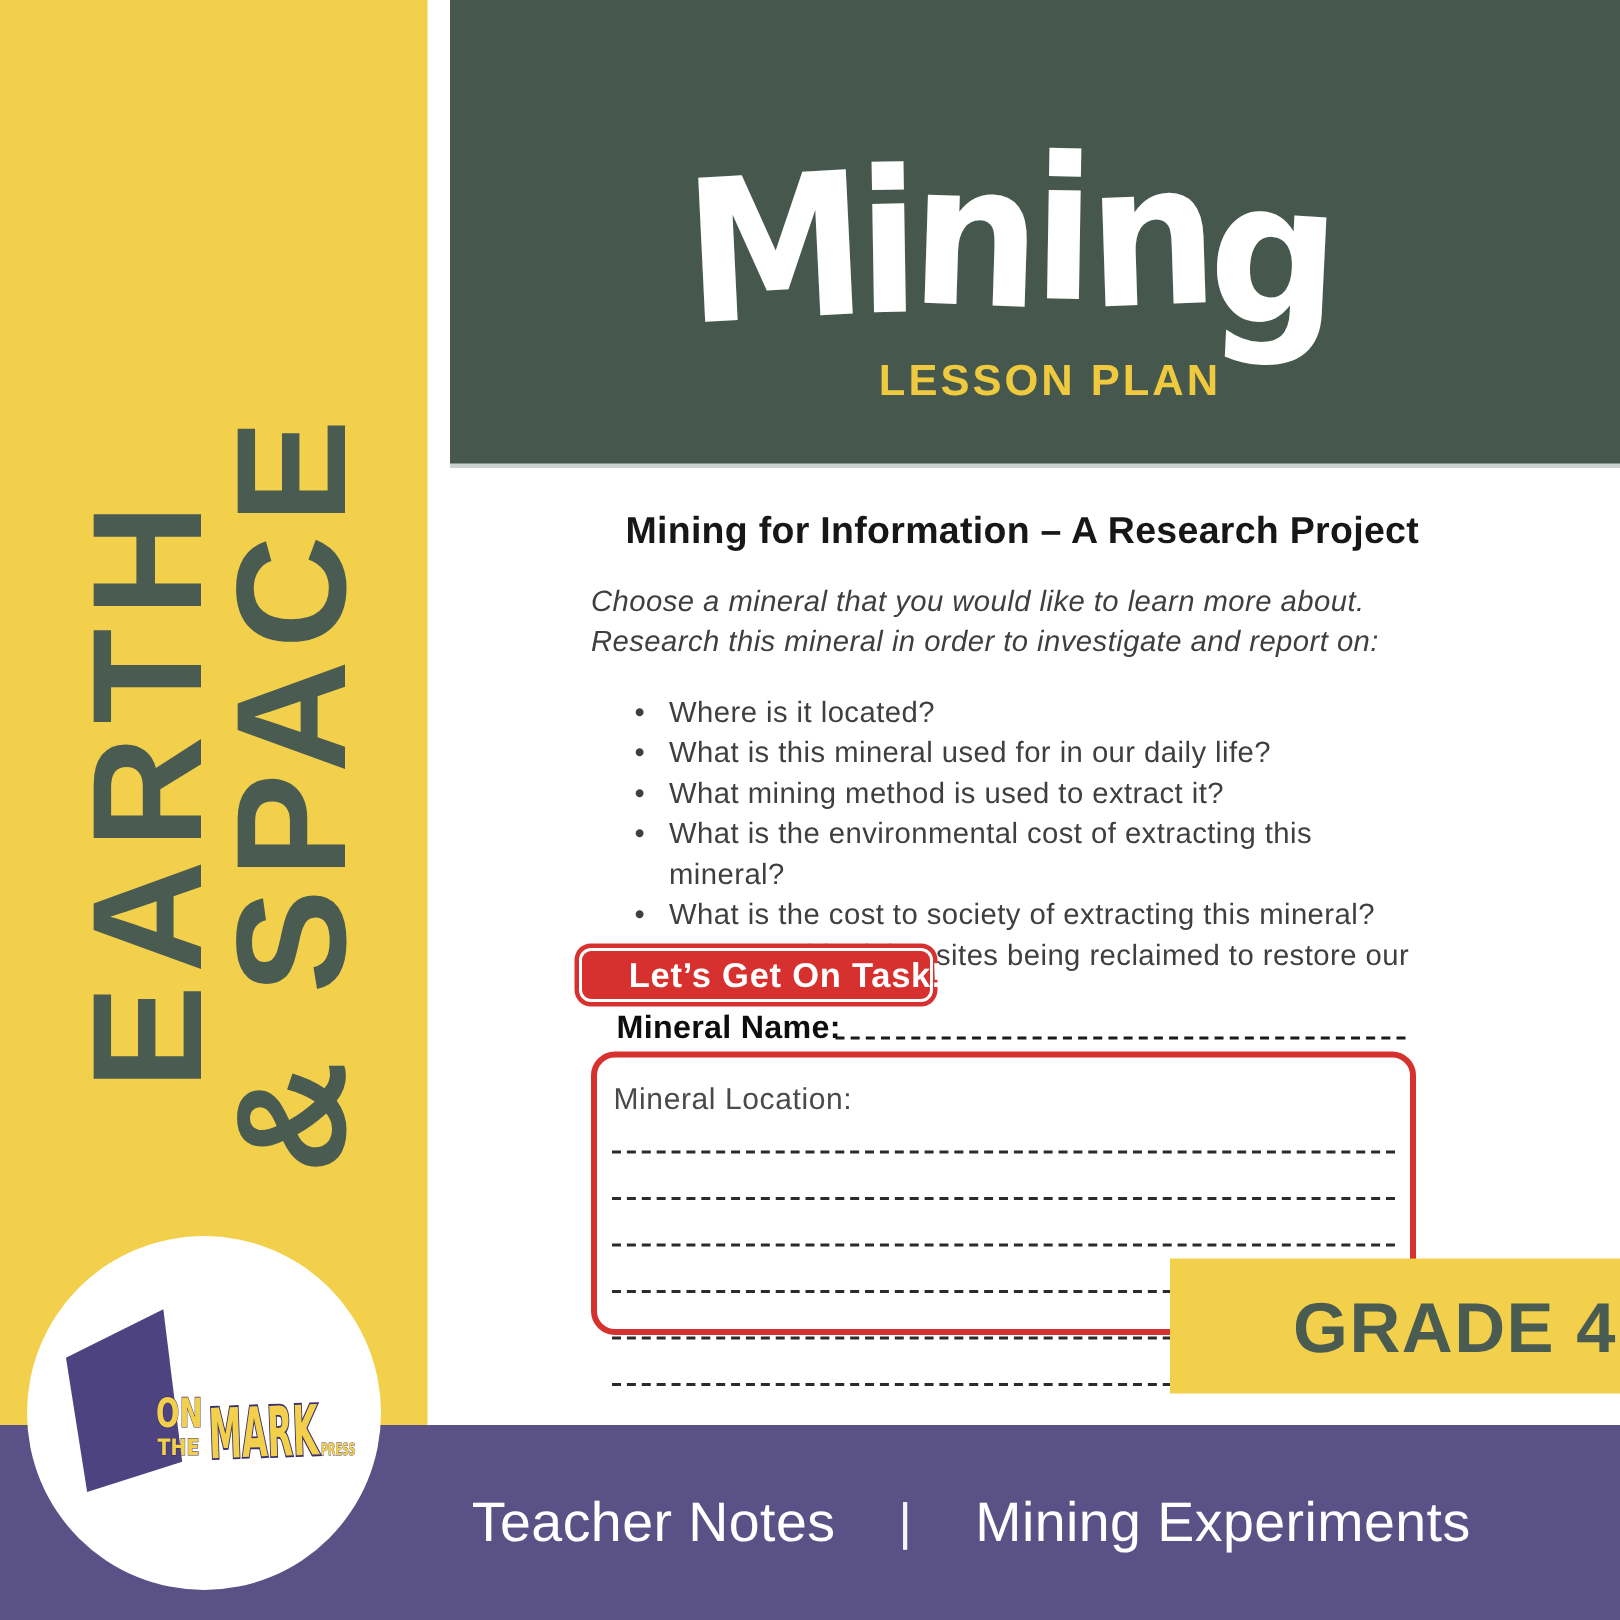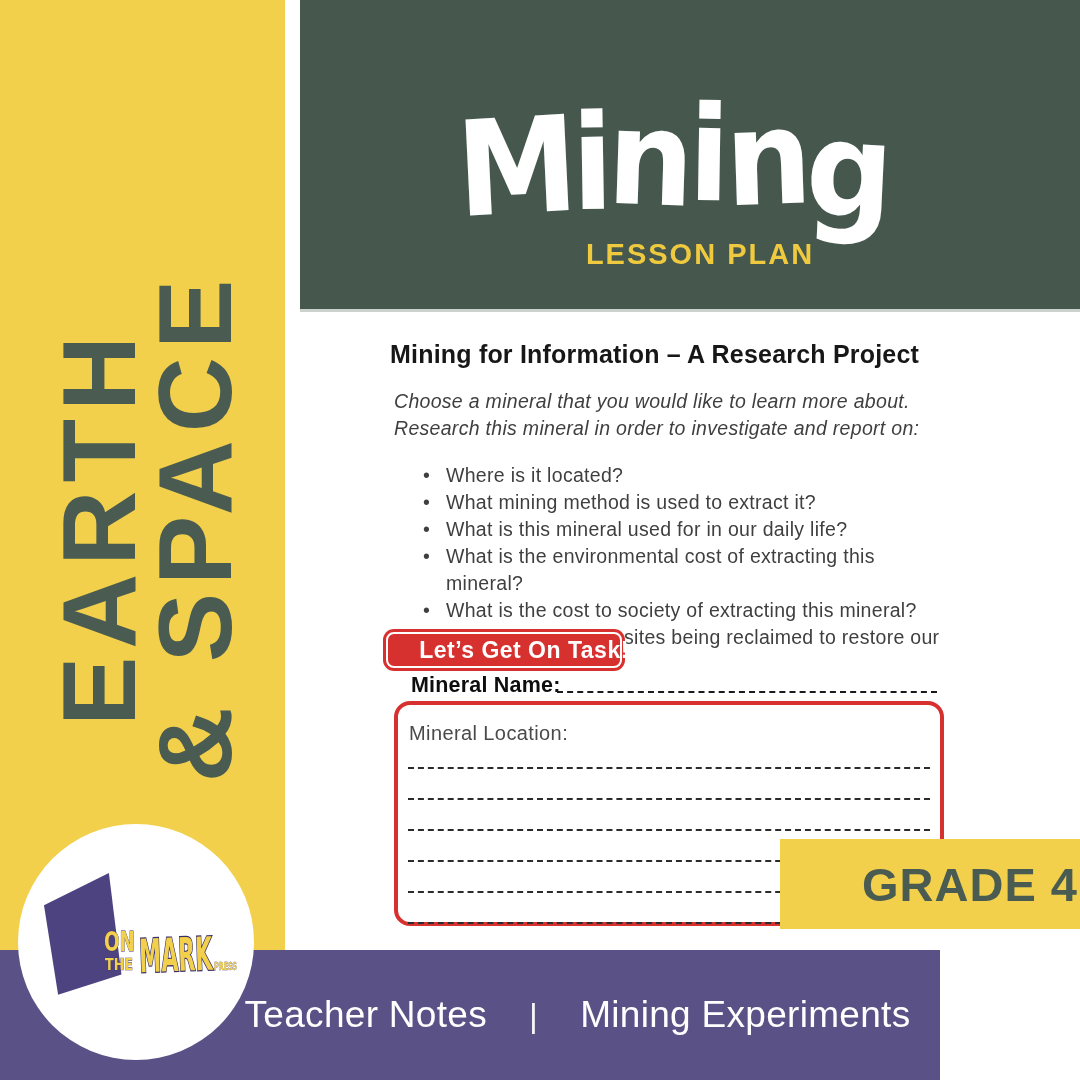--- a/index.html
+++ b/index.html
@@ -44,21 +44,21 @@
   .mining-title .letter-5 { transform:translateY(9px) rotate(3deg); }
   .lesson-plan {
     position:absolute; left:0; top:238px; width:744px; text-align:center;
     color:var(--accent-yellow,#EFCA3E);
     font-weight:bold; font-size:29px; letter-spacing:2px;margin-left:28px;
   }
 
   
   .ws-content { position:absolute; left:394px; top:340px; width:552px; }
   .ws-title {
-    text-align:left; font-weight:bold; font-size:25px; color:#171717;
+    text-align:right; font-weight:bold; font-size:25px; color:#171717;
     letter-spacing:0.2px; margin:0 0 0 -4px;
   }
   .ws-intro {
     margin-top:19px; font-size:19.5px; line-height:27px; color:#3f3f3f;
     letter-spacing:0.3px;
     font-style:italic;
   }
   .ws-bullets { list-style:none; margin:2px; padding:0 0 0 27px; }
   .ws-bullets li {
     position:relative; padding-left:23px; font-size:19.5px; line-height:27px;
@@ -81,21 +81,21 @@
   .mineral-name-label {
     position:absolute; left:411px; top:673px; font-size:21.5px;
     font-weight:bold; color:#0e0e0e; letter-spacing:0.2px;
   }
   .mineral-name-line {
     position:absolute; left:557px; top:672px; width:380px; height:19px;
     border-bottom:2.5px dashed #1a1a1a;
   }
 
   .location-box {
-    position:absolute; left:394px; top:701px; width:550px; height:225px;
+    position:absolute; left:394px; top:701px; width:550px; height:189px;
     box-sizing:border-box; border:4.5px solid var(--red,#D7312F);
     border-radius:16px; background:#ffffff;
   }
   .location-label {
     position:absolute; left:11px; top:17px; font-size:20px; color:#4a4a4a;
     letter-spacing:0.4px;
   }
   .location-lines { position:absolute; left:10px; right:10px; top:33px; }
   .write-line { height:29px; border-bottom:2px dashed #2b2b2b; }
 
@@ -104,21 +104,21 @@
     position:absolute; left:780px; top:839px; width:300px; height:90px;
     background:var(--yellow,#F2D04B); z-index:5;
     display:flex; align-items:center; justify-content:center;
     color:var(--green-text,#47594F); font-weight:bold; font-size:47px;
     letter-spacing:1px;
     padding-left:40px;
   }
 
   
   .footer-bar {
-    position:absolute; left:0; top:950px; width:940px; height:130px;
+    position:absolute; left:0; top:950px; width:1080px; height:130px;
     background:var(--purple,#5A5287); z-index:2;
     display:flex; align-items:center; justify-content:center; gap:42px;
     padding-left:215px; box-sizing:border-box;
     color:#ffffff; font-size:37px; letter-spacing:0.3px;
   }
   .footer-divider { font-weight:normal; opacity:0.95; font-size:34px; }
 
   
   .logo-circle {
     position:absolute; left:18px; top:824px; width:236px; height:236px;
@@ -148,22 +148,22 @@
         <span class="letter letter-5">g</span>
       </div>
     <div class="lesson-plan">LESSON PLAN</div>
   </div>
 
   <div class="ws-content">
     <h2 class="ws-title">Mining for Information – A Research Project</h2>
     <p class="ws-intro">Choose a mineral that you would like to learn more about. Research this mineral in order to investigate and report on:</p>
     <ul class="ws-bullets">
       <li>Where is it located?</li>
+      <li>What is this mineral used for in our daily life?</li>
       <li>What mining method is used to extract it?</li>
-      <li>What is this mineral used for in our daily life?</li>
       <li>What is the environmental cost of extracting this mineral?</li>
       <li>What is the cost to society of extracting this mineral?</li>
       <li>How are old mining sites being reclaimed to restore our environment?</li>
     </ul>
   </div>
 
   <div class="task-button">
     <div class="task-button-inner">Let’s Get On Task!</div>
   </div>
 

